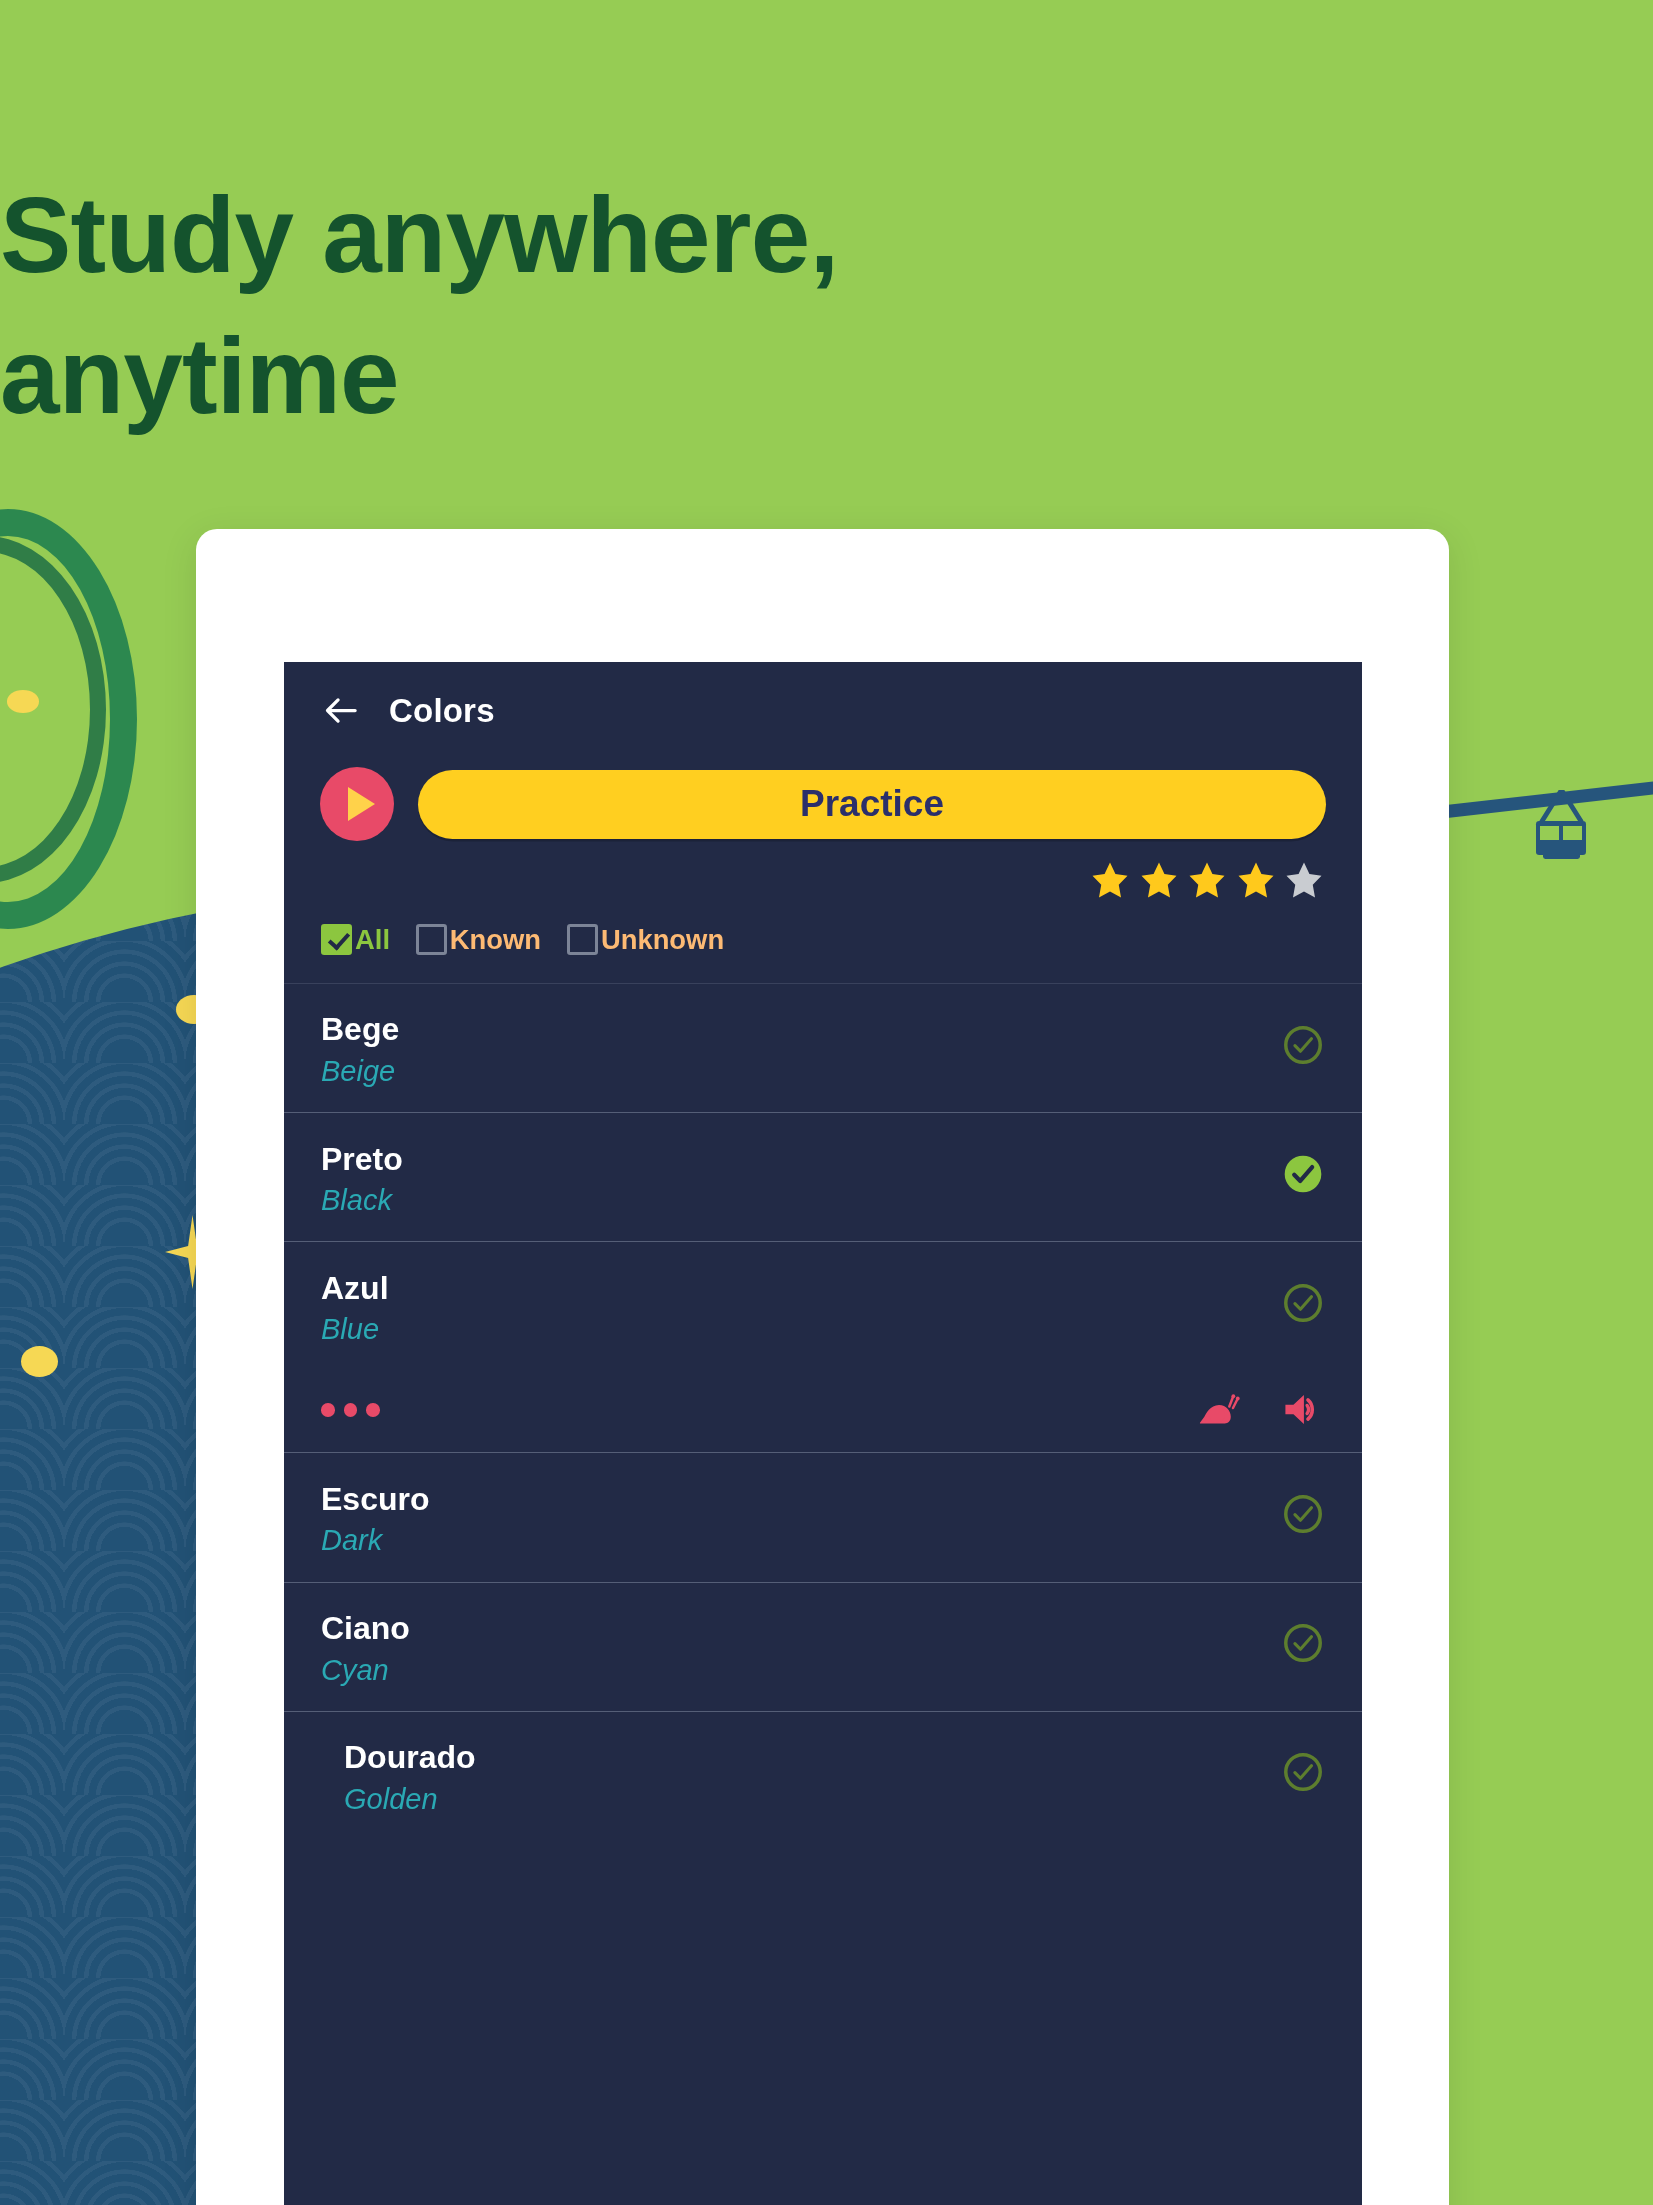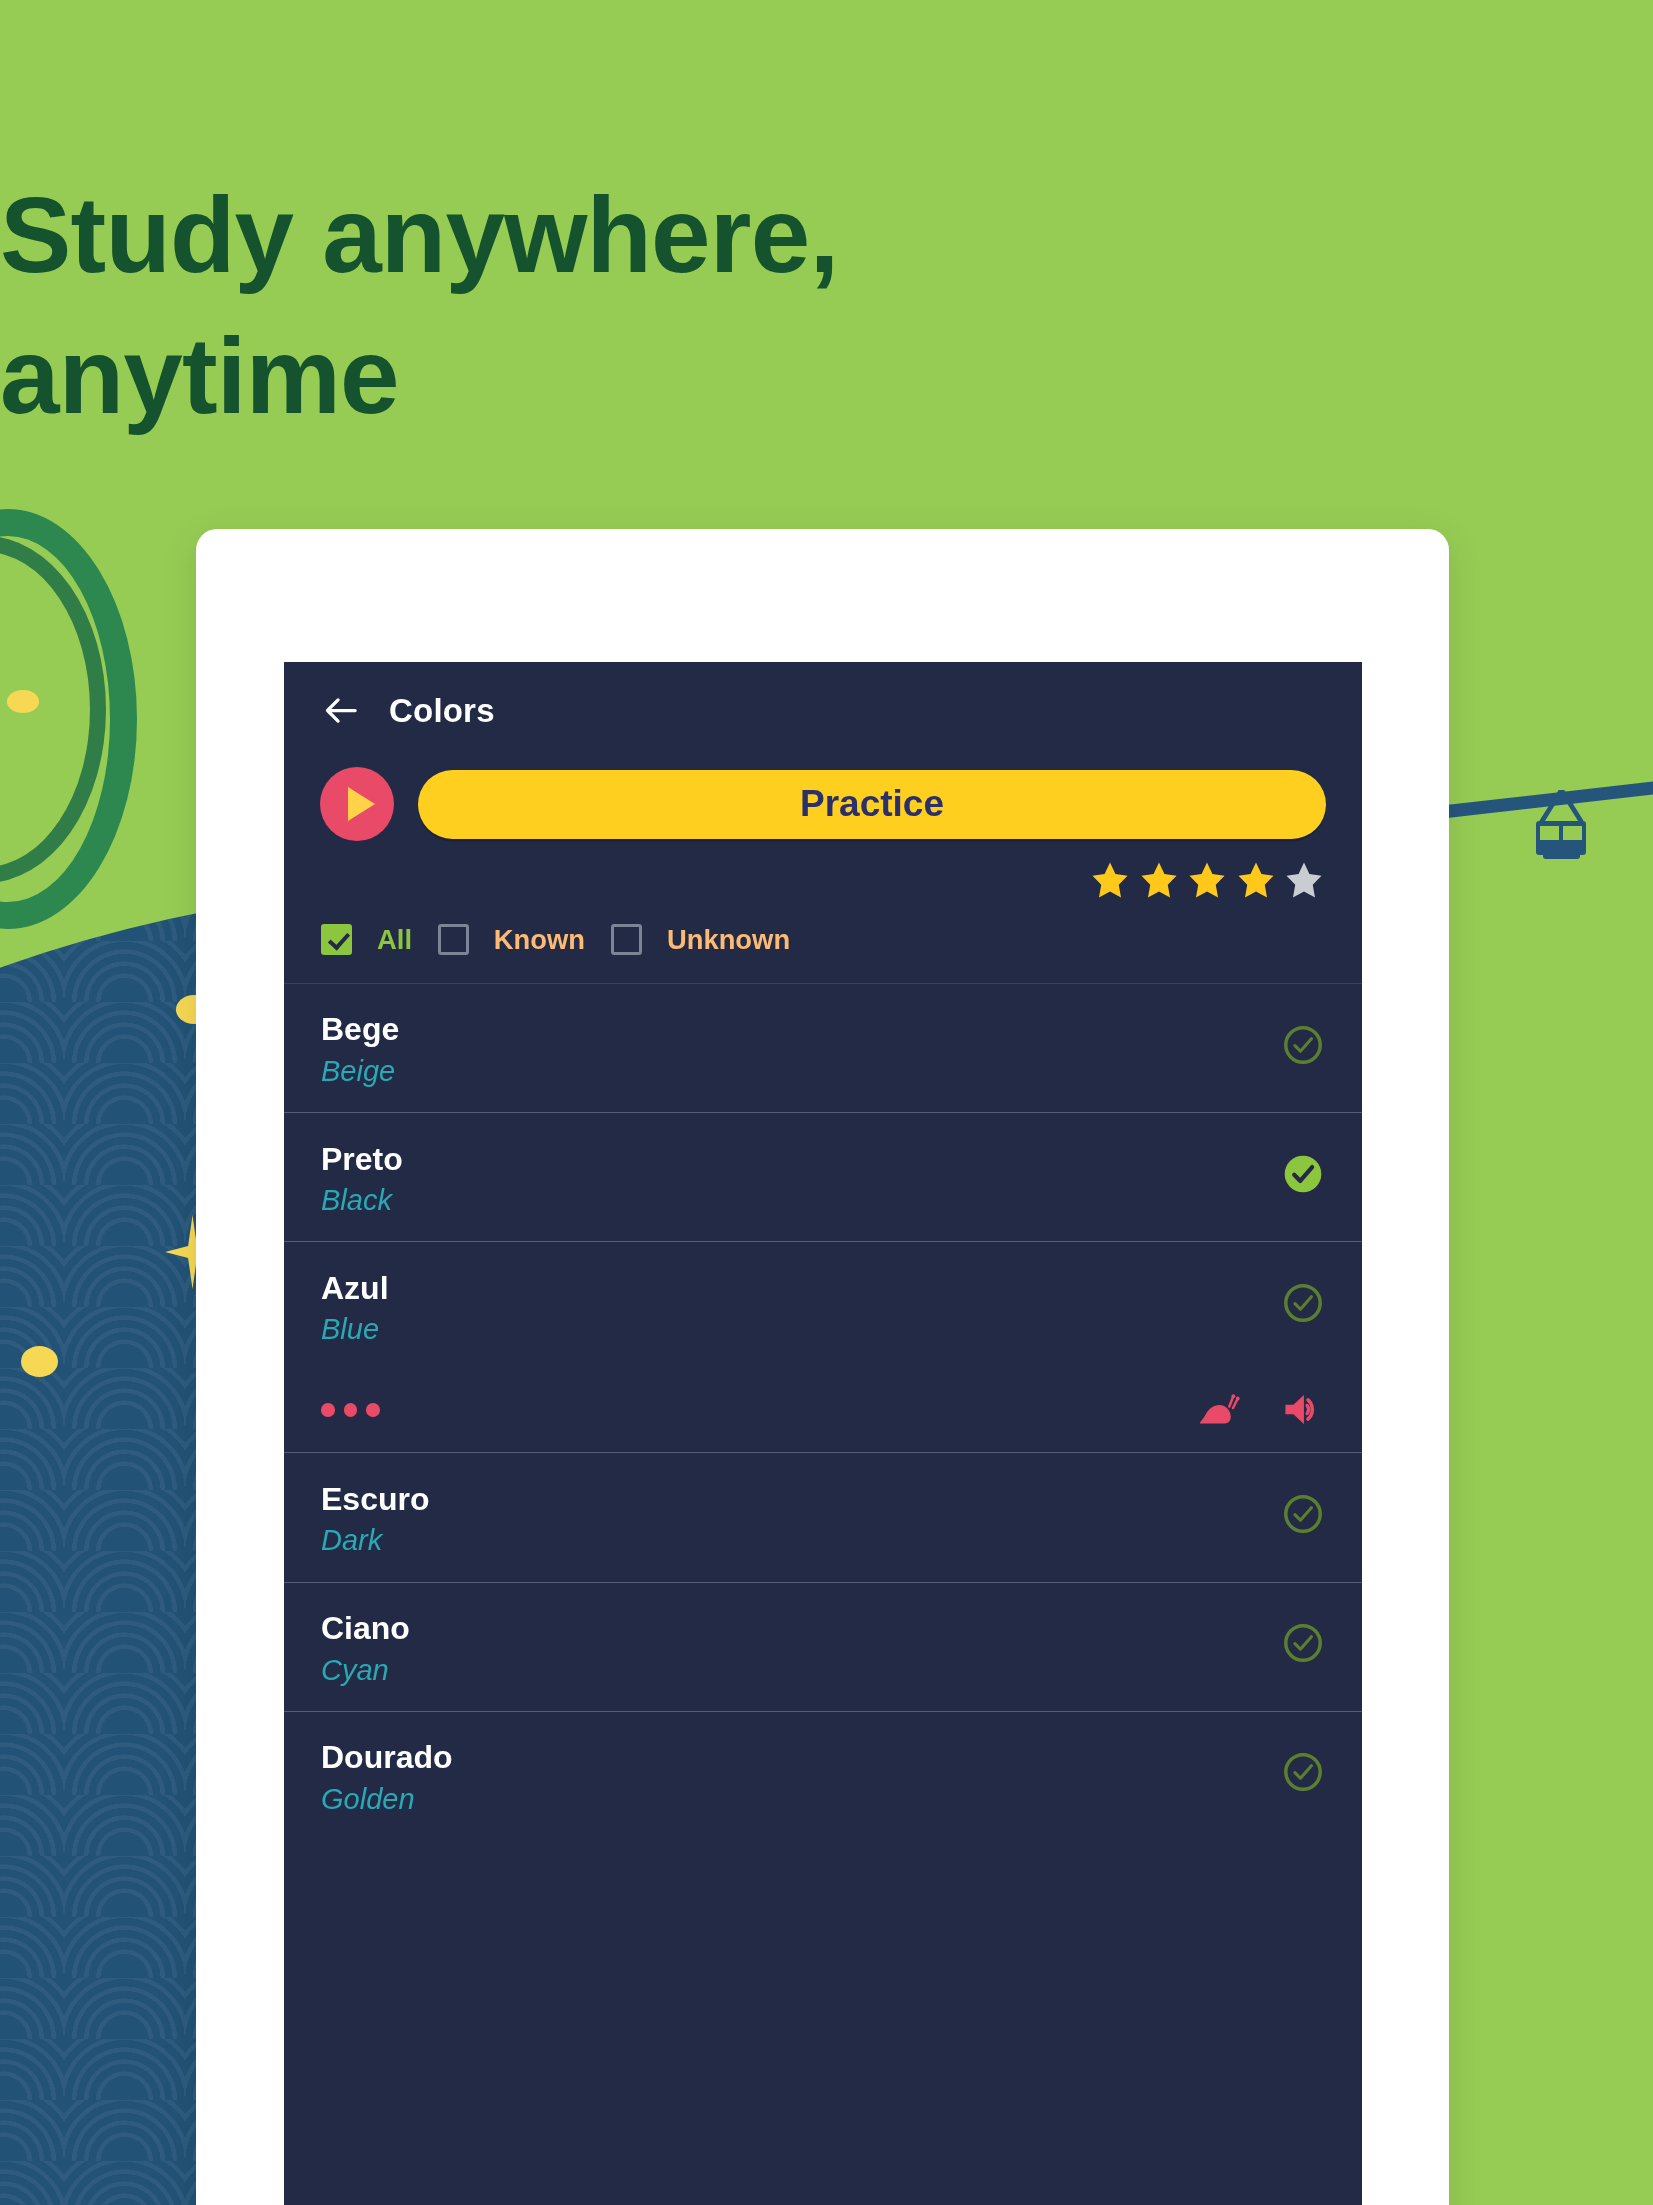--- a/index.html
+++ b/index.html
@@ -196,21 +196,21 @@
 
   
   .filters-row {
     display: flex; align-items: center;
     padding: 0 37px;
     margin-top: 22.6px;
     gap: 11.3px;
     padding-bottom: 27.4px;
     border-bottom: 1.6px solid #39415c;
   }
-  .filter { display: flex; align-items: center; gap: 25px; cursor: pointer; margin-right: 14.5px; }
+  .filter { display: flex; align-items: center; gap: 3px; cursor: pointer; margin-right: 14.5px; }
   .cb {
     width: 31px; height: 31px;
     border: 3.2px solid #7c8497;
     border-radius: 3.2px;
     background: transparent;
     position: relative;
     flex: 0 0 auto;
   }
   .cb.checked { background: #8cc63f; border-color: #8cc63f; }
   .cb.checked::after {
@@ -224,21 +224,21 @@
   .filter-label { font-size: 27.4px; font-weight: 700; color: #fdba74; }
   .filter-label.active { color: #8cc63f; }
 
   
   .wordlist { }
   .word-row {
     position: relative;
     padding: 27.4px 37px 24px 37px;
     border-bottom: 1.6px solid #555e77;
   }
-  .word-row:last-child { border-bottom: none; }
+  .word-row:last-child { border-bottom: none; margin-left: 23px; }
   .word-main { display: flex; align-items: flex-start; justify-content: space-between; }
   .word-texts { }
   .word-term {
     font-size: 32px; font-weight: 700; color: #ffffff;
     line-height: 1.18;
   }
   .word-translation {
     font-size: 29px; font-style: italic; color: #2aa9b4;
     margin-top: 4.8px; line-height: 1.18;
   }

